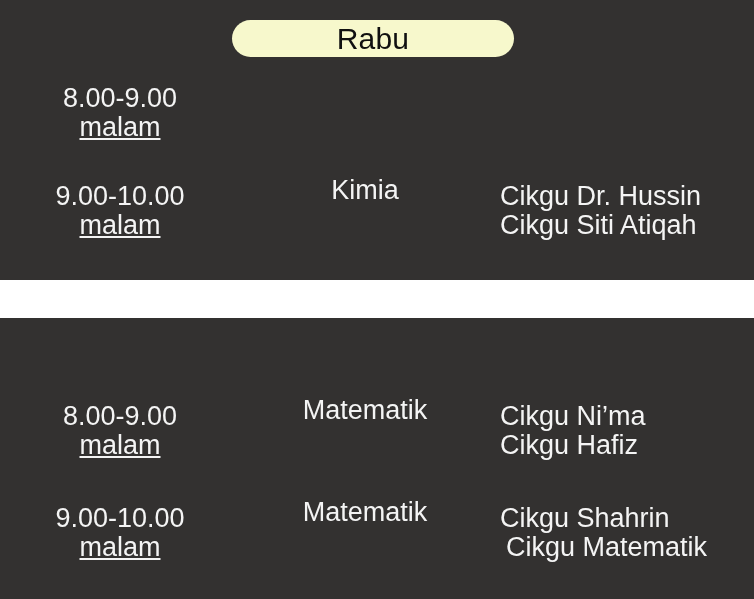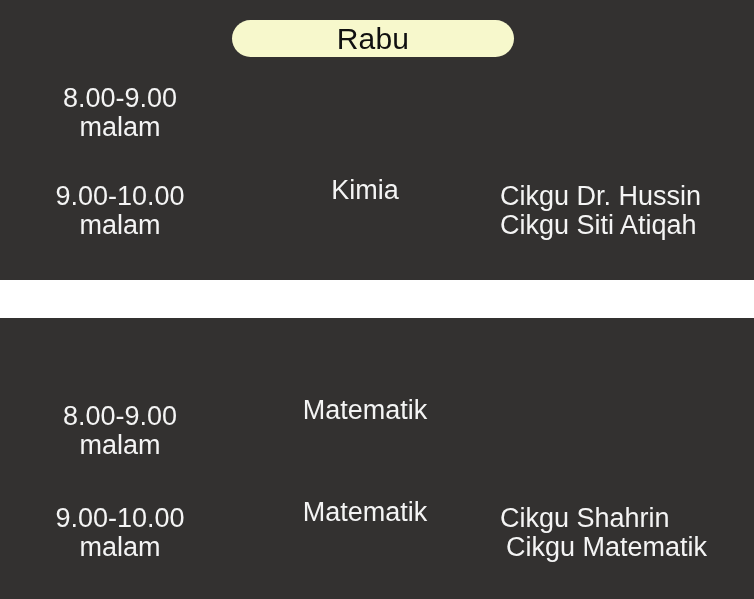--- a/index.html
+++ b/index.html
@@ -81,21 +81,21 @@
     white-space: nowrap;
   }
 
   
   .cell-time {
     left: 0px;
     top: 6px;
     width: 240px;
     text-align: center;
   }
-  .cell-time .l2 { display: block; }
+  .cell-time .l2 { display: block; text-decoration: underline; }
 
   
   .cell-subject {
     left: 240px;
     top: 0px;
     width: 250px;
     text-align: center;
   }
   .cell-subject .l2 { display: block; }
 
@@ -152,20 +152,22 @@
 
     <div class="row r0">
       <div class="cell cell-time">
         <span class="l1">8.00-9.00</span>
         <span class="l2">malam</span>
       </div>
       <div class="cell cell-subject">
         <span class="l1">Matematik</span>
       </div>
       <div class="cell cell-teacher">
+        <span class="l1">Cikgu Ni’ma</span>
+        <span class="l2">Cikgu Hafiz</span>
       </div>
     </div>
 
     <div class="row r1">
       <div class="cell cell-time">
         <span class="l1">9.00-10.00</span>
         <span class="l2">malam</span>
       </div>
       <div class="cell cell-subject">
         <span class="l1">Matematik</span>

